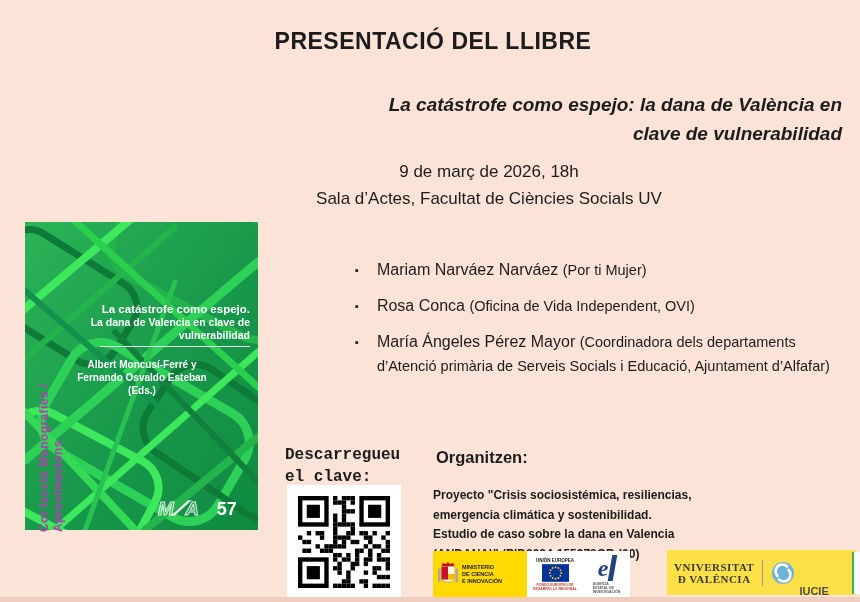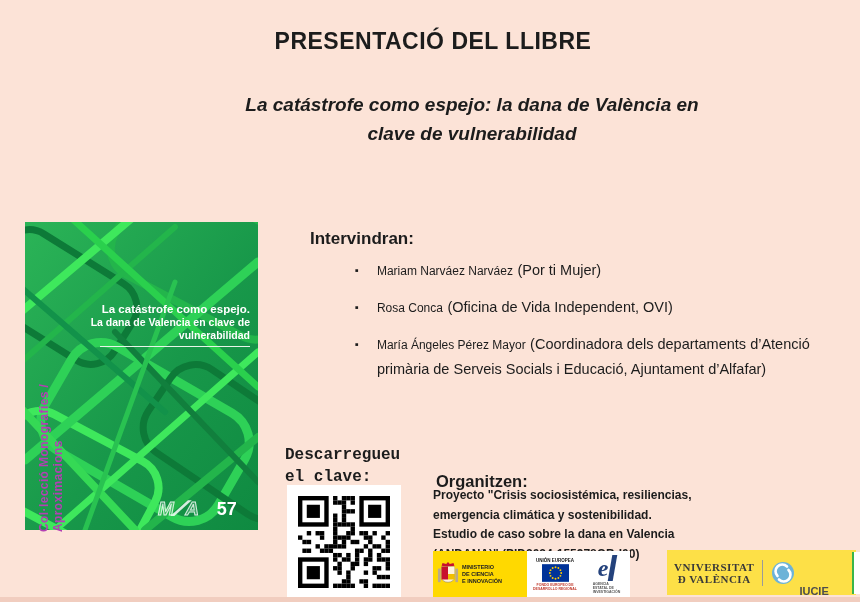--- a/index.html
+++ b/index.html
@@ -2,30 +2,30 @@
 <html><head>
 <meta charset="utf-8">
 <style>
   * { margin:0; padding:0; box-sizing:border-box; }
   html,body { width:860px; height:602px; }
   body { font-family:"Liberation Sans", sans-serif; color:#1c1c1c; }
   .poster { position:relative; width:860px; height:602px; background:#fce3d7; overflow:hidden; }
 
   .title { position:absolute; top:28px; left:0; width:866px; text-align:center;
            font-size:23px; font-weight:bold; letter-spacing:0.5px; }
-  .subtitle { position:absolute; top:90px; left:102px; width:740px; text-align:center;
+  .subtitle { position:absolute; top:90px; left:102px; width:740px; text-align:right;
               font-size:19px; font-weight:bold; font-style:italic; line-height:29px; }
   .when-where { position:absolute; top:158px; left:119px; width:740px; text-align:center;
                 font-size:17px; line-height:27px; }
 
   .speakers-heading { position:absolute; top:229px; left:310px; font-size:17px; font-weight:bold; }
   .speakers { position:absolute; top:258px; left:355px; width:490px; list-style:none; }
   .speakers li { display:flex; margin-bottom:12px; line-height:24px; }
   .bullet { font-size:11px; line-height:24px; margin-right:18px; }
-  .speaker-name { font-size:12px; }
+  .speaker-name { font-size:16px; }
   .speaker-affiliation { font-size:14.5px; }
 
   
   .cover { position:absolute; left:25px; top:222px; width:233px; height:308px; }
   .cover svg.art { position:absolute; inset:0; }
   .cover-title { position:absolute; top:80px; right:8px; width:200px; text-align:right;
                  color:#fff; font-weight:bold; }
   .cover-title .t1 { font-size:11.5px; line-height:14px; }
   .cover-title .t2 { font-size:10.5px; line-height:13px; }
   .cover-rule { position:absolute; top:124px; right:8px; width:150px; border-top:1px solid #e8f5e9; }
@@ -39,21 +39,21 @@
                color:rgba(255,255,255,0.18); -webkit-text-stroke:1px rgba(255,255,255,0.8);
                letter-spacing:-1px; margin-right:19px; }
   .series-num { font-size:18px; font-weight:bold; color:#fff; }
 
   
   .download-label { position:absolute; left:285px; top:444px; font-size:16px; font-weight:bold; line-height:22px;font-family:Liberation Mono, monospace; }
   .qr-box { position:absolute; left:287px; top:485px; width:114px; height:117px; background:#fff;
             display:flex; align-items:flex-start; justify-content:center; padding-top:11px; }
 
   
-  .organizers-heading { position:absolute; left:436px; top:448px; font-size:16.5px; font-weight:bold;margin-top:24px; }
+  .organizers-heading { position:absolute; left:436px; top:448px; font-size:16.5px; font-weight:bold; }
   .project { position:absolute; left:433px; top:486px; width:310px; font-size:12px; font-weight:600; line-height:19.5px; }
 
   
   .funding { position:absolute; left:433px; top:551px; height:46px; display:flex; background:#fff; }
   .ministry { width:94px; background:#ffd900; display:flex; align-items:center; padding:3px 2px 3px 4px; }
   .ministry-text { font-size:5.5px; font-weight:bold; color:#222; line-height:7px; margin-left:3px; }
   .eu-block { width:56px; display:flex; flex-direction:column; align-items:center; justify-content:center; padding:2px 0; }
   .eu-title { font-size:4.5px; font-weight:bold; color:#111; margin-bottom:1px; }
   .eu-sub { font-size:3.5px; color:#c0392b; text-align:center; line-height:4px; margin-top:1px; font-weight:bold; }
   .aei-block { width:47px; display:flex; flex-direction:column; align-items:center; justify-content:center; }
@@ -83,22 +83,25 @@
 
 <div class="poster">
 
   <div class="title">PRESENTACIÓ DEL LLIBRE</div>
 
   <div class="subtitle">
     <div>La catástrofe como espejo: la dana de València en</div>
     <div>clave de vulnerabilidad</div>
   </div>
 
-
-  <div class="speakers-heading">Intervindran:</div>
+  <div class="when-where">
+    <div>9 de març de 2026, 18h</div>
+    <div>Sala d’Actes, Facultat de Ciències Socials UV</div>
+  </div>
+
 
   <ul class="speakers">
     <li>
       <span class="bullet">▪</span>
       <span><span class="speaker-name">Mariam Narváez Narváez</span>
       <span class="speaker-affiliation">(Por ti Mujer)</span></span>
     </li>
     <li>
       <span class="bullet">▪</span>
       <span><span class="speaker-name">Rosa Conca</span>
@@ -138,20 +141,25 @@
         <line x1="90" y1="110" x2="233" y2="260" stroke="#117f3d" stroke-width="6"></line>
         <line x1="150" y1="60" x2="60" y2="308" stroke="#29c251" stroke-width="5"></line>
       </g>
     </svg>
     <div class="cover-title">
       <div class="t1">La  catástrofe como espejo.</div>
       <div class="t2">La dana de Valencia en clave de</div>
       <div class="t2">vulnerabilidad</div>
     </div>
     <div class="cover-rule"></div>
+    <div class="cover-authors">
+      <div>Albert Moncusí-Ferré y</div>
+      <div>Fernando Osvaldo Esteban</div>
+      <div>(Eds.)</div>
+    </div>
     <div class="collection-vertical">Col·lecció Monografies / Aproximacions</div>
     <div class="series-mark">
       <span class="series-ma">M⟋A</span>
       <span class="series-num">57</span>
     </div>
   </div>
 
   <div class="download-label">
     <div>Descarregueu</div>
     <div>el clave:</div>

